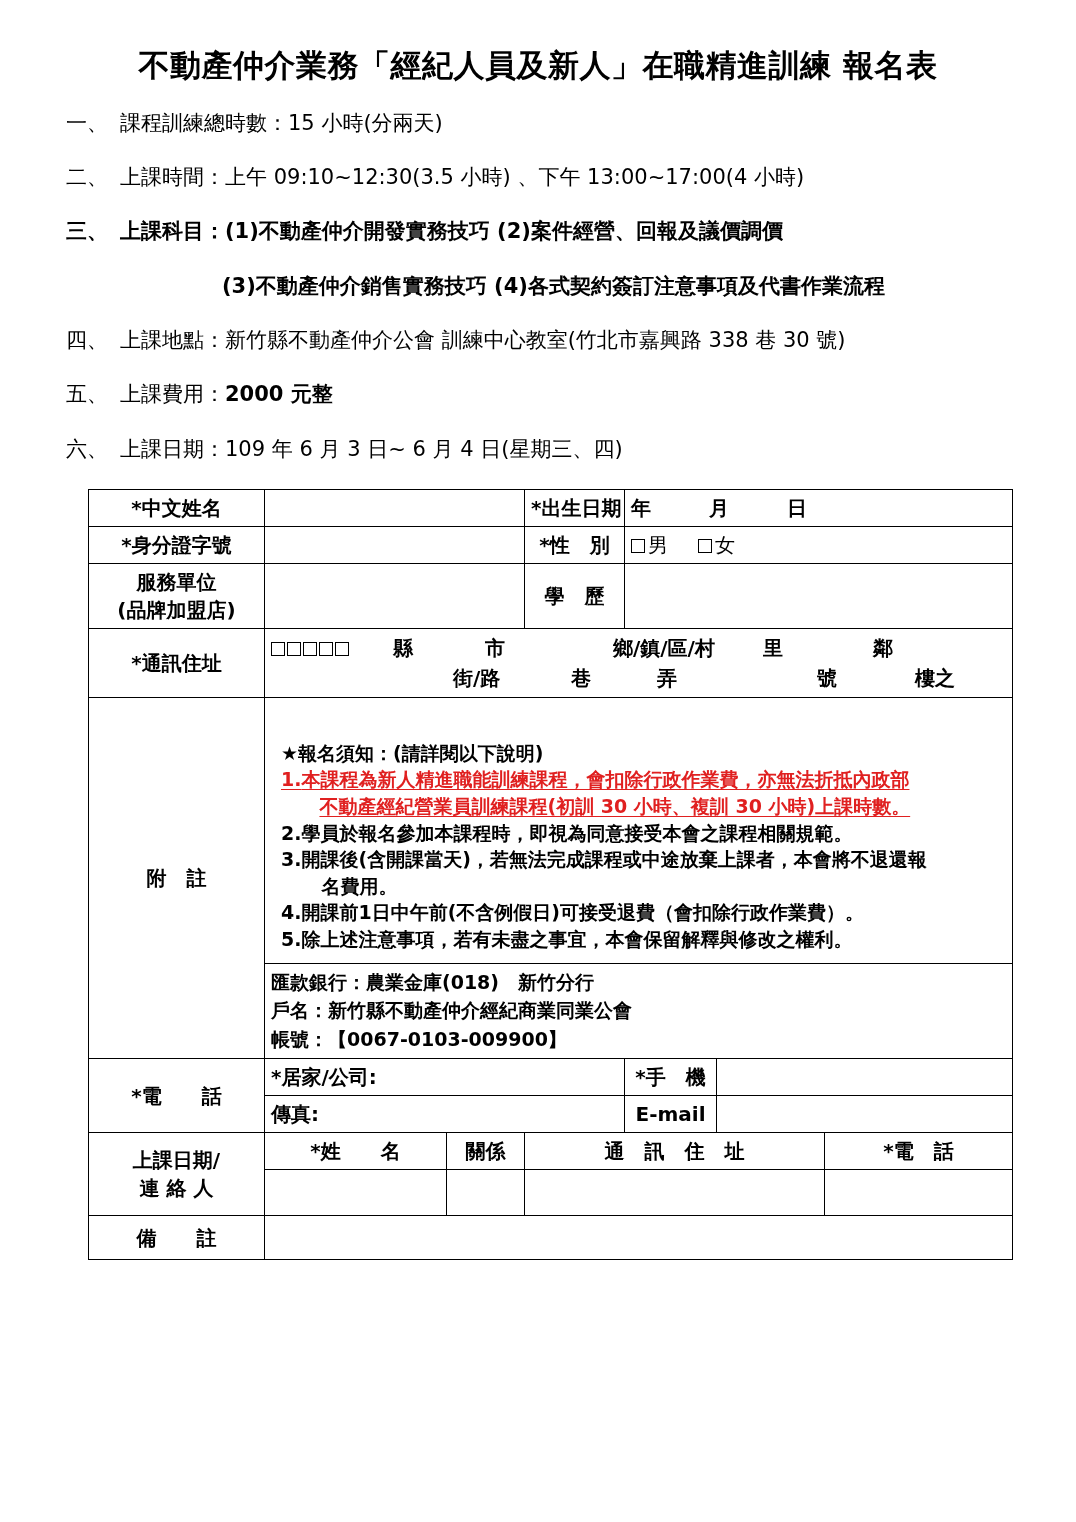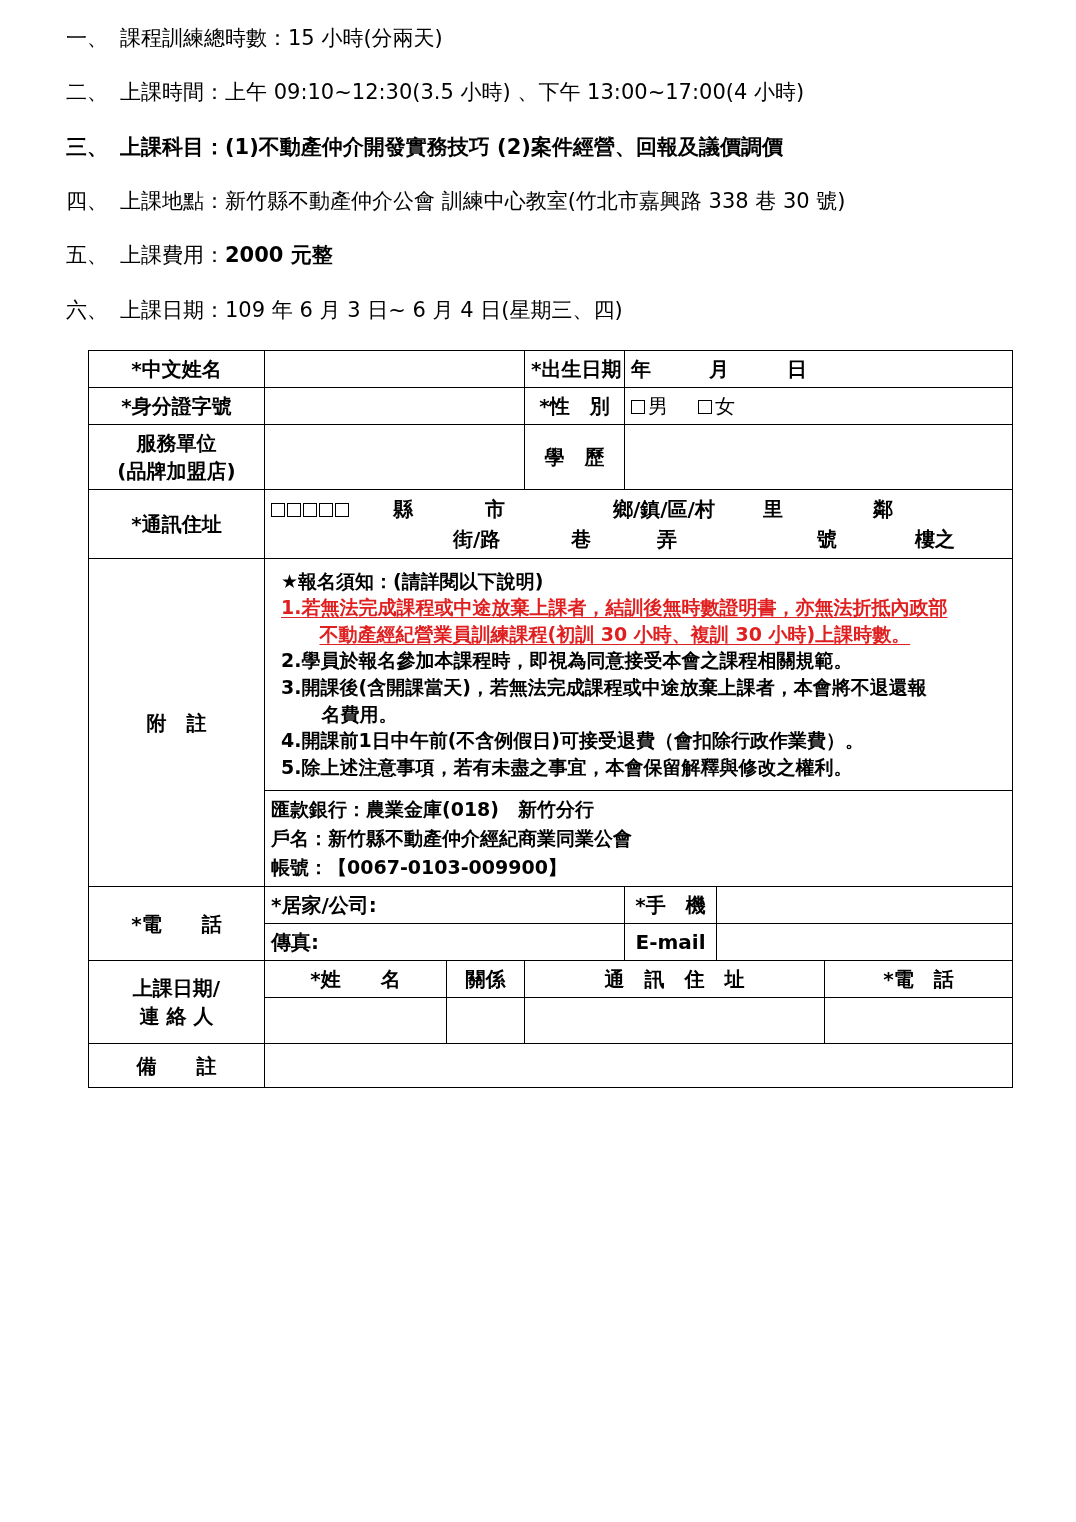--- a/index.html
+++ b/index.html
@@ -129,20 +129,21 @@
   .addr-line2 .s3 { width: 160px; }
   .addr-line2 .s4 { width: 98px; }
 
   
   .notes-cell { padding: 0; vertical-align: top; }
   .notes-inner { padding: 5px 8px 6px 10px; }
   .notes-title {
     font-size: 19px;
     font-weight: bold;
     line-height: 1.38;
+    margin-top: 33px;
   }
   .note-item {
     font-size: 19px;
     font-weight: bold;
     line-height: 1.4;
     display: flex;
   }
   .note-item .n { flex: 0 0 auto; }
   .note-item .t { flex: 1 1 auto; }
   .note-red {
@@ -180,37 +181,39 @@
     font-weight: bold;
     line-height: 1.6;
     letter-spacing: 0.3px;
   }
 </style>
 </head>
 <body>
 
 <div class="page">
 
+  <div class="doc-title">不動產仲介業務「經紀人員及新人」在職精進訓練 報名表</div>
 
   <div class="info-list">
 
     <div class="info-row">
       <span class="info-num">一、</span>
       <span class="info-text">課程訓練總時數：15 小時(分兩天)</span>
     </div>
 
     <div class="info-row">
       <span class="info-num">二、</span>
       <span class="info-text">上課時間：上午 09:10~12:30(3.5 小時) 、下午 13:00~17:00(4 小時)</span>
     </div>
 
     <div class="info-row bold">
       <span class="info-num">三、</span>
       <span class="info-text">上課科目：(1)不動產仲介開發實務技巧 (2)案件經營、回報及議價調價</span>
     </div>
+    <div class="subject-line2">(3)不動產仲介銷售實務技巧 (4)各式契約簽訂注意事項及代書作業流程</div>
 
     <div class="info-row" style="margin-top:26px;">
       <span class="info-num">四、</span>
       <span class="info-text">上課地點：新竹縣不動產仲介公會 訓練中心教室(竹北市嘉興路 338 巷 30 號)</span>
     </div>
 
     <div class="info-row">
       <span class="info-num">五、</span>
       <span class="info-text"><span>上課費用：</span><span class="b">2000 元整</span></span>
     </div>
@@ -288,21 +291,21 @@
 
     <tr>
       <td class="lbl" rowspan="2">附　註</td>
       <td class="notes-cell" colspan="7">
         <div class="notes-inner">
           <div class="notes-title">★報名須知：(請詳閱以下說明)</div>
 
           <div class="note-item note-red">
             <span class="n">1.</span>
             <span class="t">
-              <span style="display:block">若無法完成課程或中途放棄上課者，結訓後無時數證明書，亦無法折抵內政部</span>
+              <span style="display:block">本課程為新人精進職能訓練課程，會扣除行政作業費，亦無法折抵內政部</span>
               <span class="cont">不動產經紀營業員訓練課程(初訓 30 小時、複訓 30 小時)上課時數。</span>
             </span>
           </div>
 
           <div class="note-item">
             <span class="n">2.</span>
             <span class="t">學員於報名參加本課程時，即視為同意接受本會之課程相關規範。</span>
           </div>
 
           <div class="note-item">

